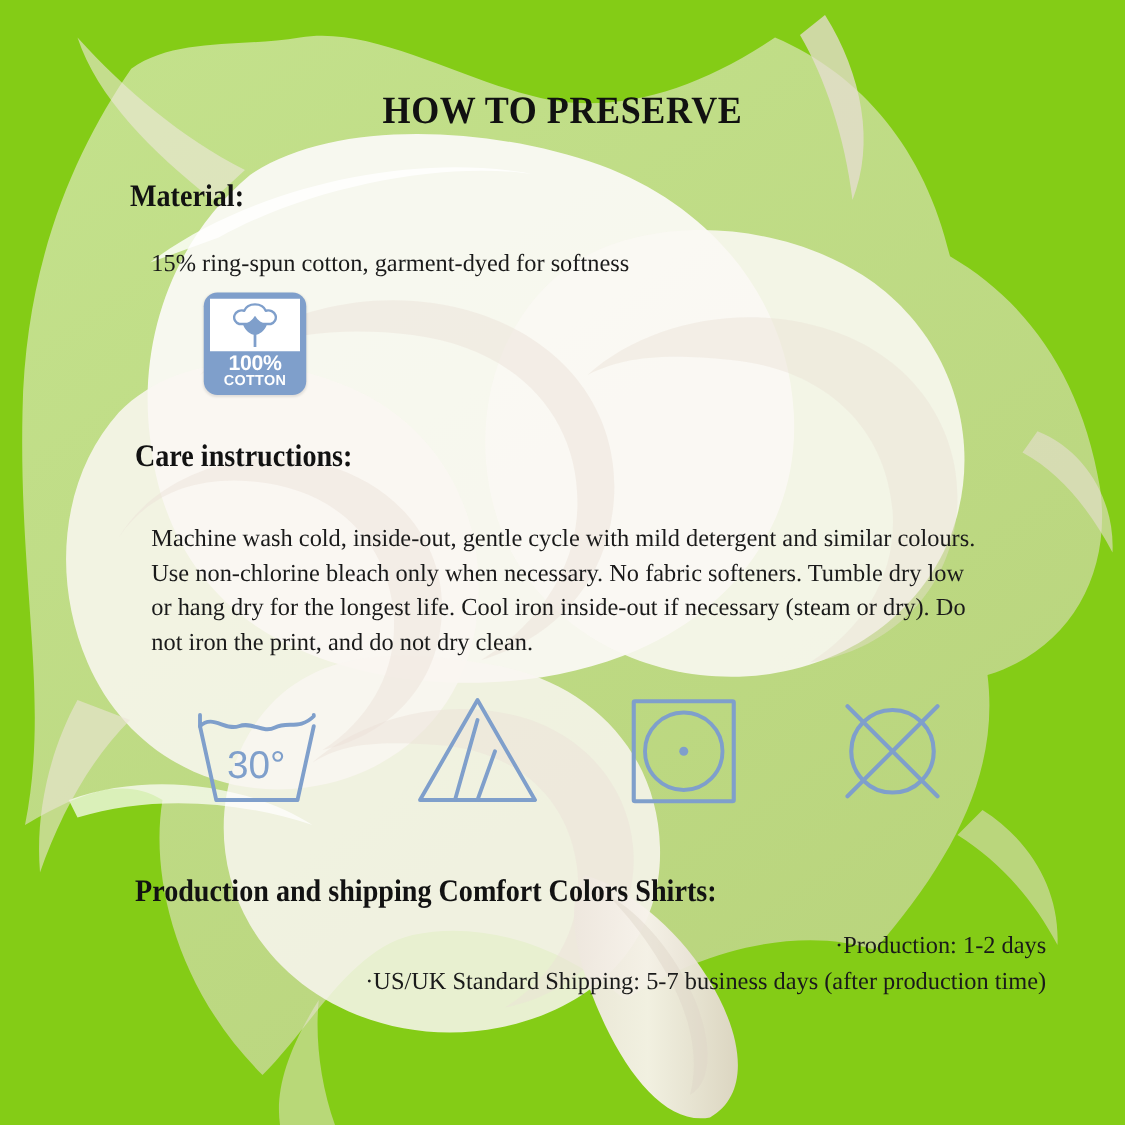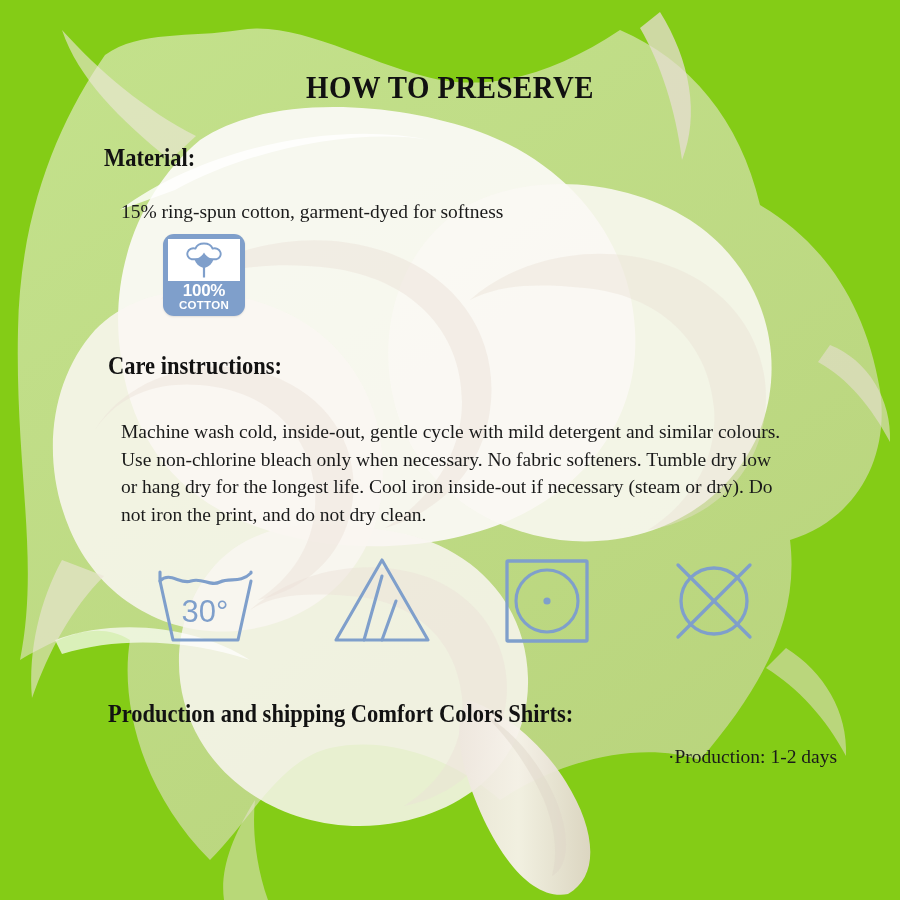--- a/index.html
+++ b/index.html
@@ -302,16 +302,19 @@
       </svg>
 
     </div>
 
     <div class="section-heading" id="heading-prod">Production and shipping Comfort Colors Shirts:</div>
 
     <div class="bullet-list">
       <div class="li">
         <span class="dot">·</span><span>Production: 1-2 days</span>
       </div>
+      <div class="li">
+        <span class="dot">·</span><span>US/UK Standard Shipping: 5-7 business days (after production time)</span>
+      </div>
     </div>
 
   </div>
 </div>
 
 </body></html>

